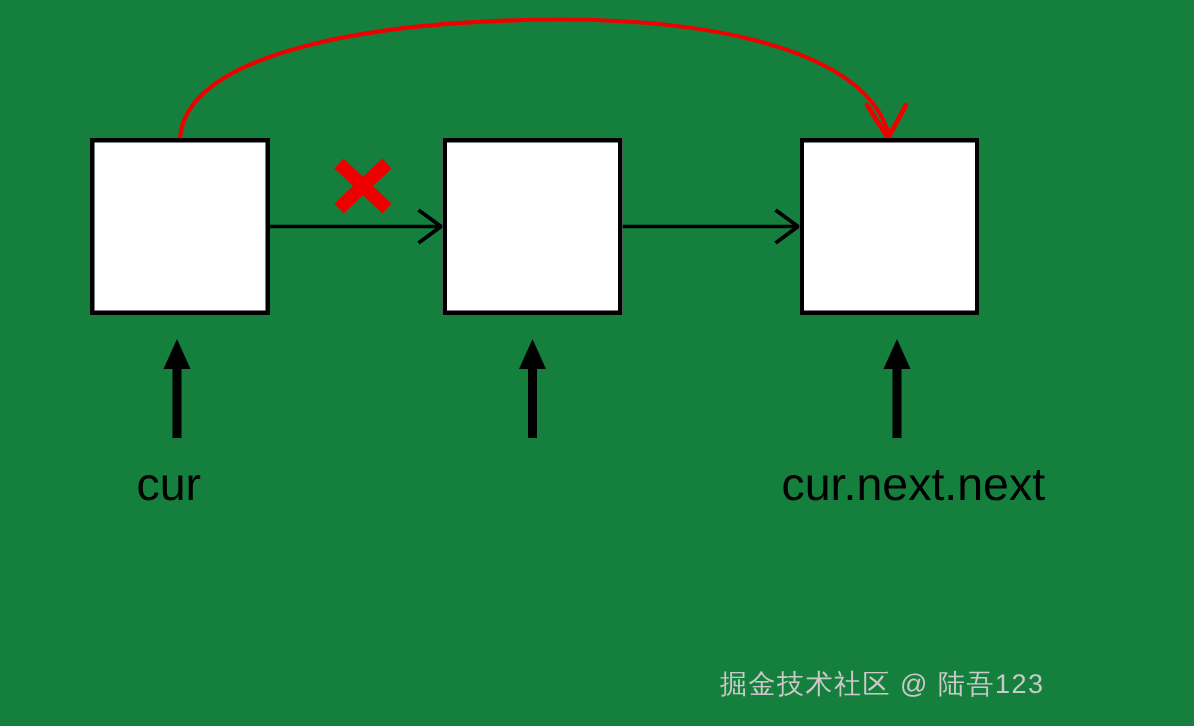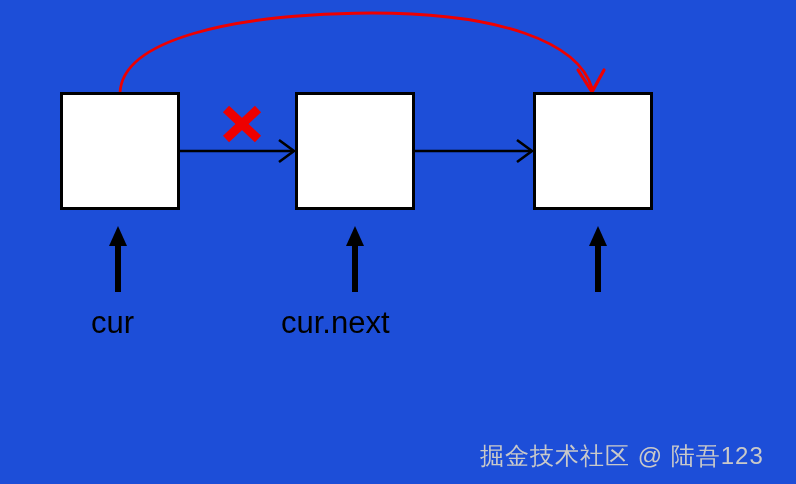--- a/index.html
+++ b/index.html
@@ -7,21 +7,21 @@
     padding: 0;
     background: #ffffff;
   }
   body {
     font-family: "Liberation Sans", "DejaVu Sans", sans-serif;
   }
   #canvas {
     position: relative;
     width: 796px;
     height: 484px;
-    background: #1d4ed8;
+    background: #15803d;
     overflow: hidden;
   }
   .node-box {
     position: absolute;
     background: #ffffff;
     border: 3px solid #000000;
     box-sizing: border-box;
   }
   #box-cur       { left: 60px;  top: 92px; width: 120px; height: 118px; }
   #box-curnext   { left: 295px; top: 92px; width: 120px; height: 118px; }
@@ -47,21 +47,21 @@
     line-height: 40px;
     color: #000000;
     white-space: nowrap;
     font-family: "Liberation Sans", "DejaVu Sans", sans-serif;
   }
 
   #watermark {
     position: absolute;
     left: 480px;
     top: 443px;
-    font-size: 24px;
+    font-size: 18px;
     line-height: 26px;
     color: #c9c9c9;
     white-space: nowrap;
     letter-spacing: 1px;
     font-family: "Liberation Sans", "DejaVu Sans", sans-serif;
   }
 
   svg.overlay {
     position: absolute;
     left: 0;
@@ -113,19 +113,19 @@
   </svg>
 
   <div class="node-box" id="box-cur"></div>
 
   <div class="node-box" id="box-curnext"></div>
 
   <div class="node-box" id="box-curnextnext"></div>
 
   <div class="pointer-label" id="label-cur">cur</div>
 
-  <div class="pointer-label" id="label-curnext">cur.next</div>
 
+  <div class="pointer-label" id="label-curnextnext">cur.next.next</div>
 
 
   <div id="watermark">掘金技术社区 @ 陆吾123</div>
 
 </div>
 
 </body></html>

